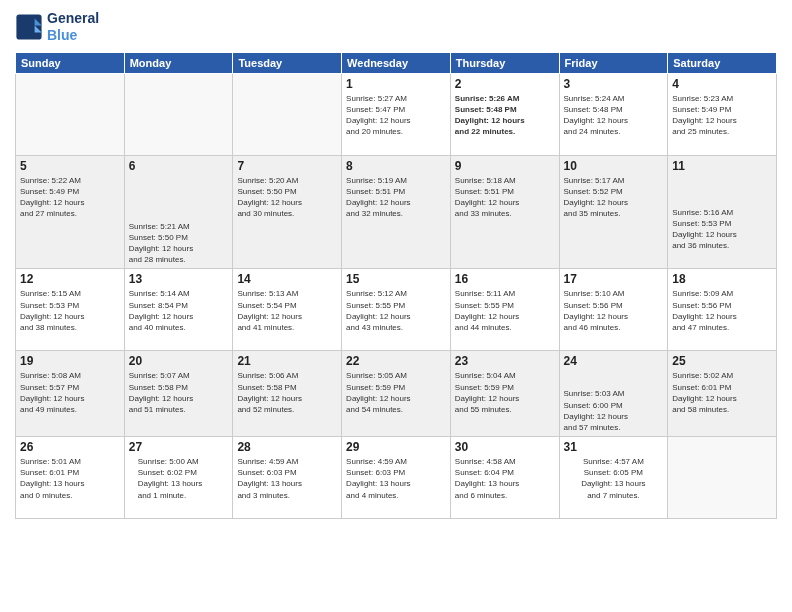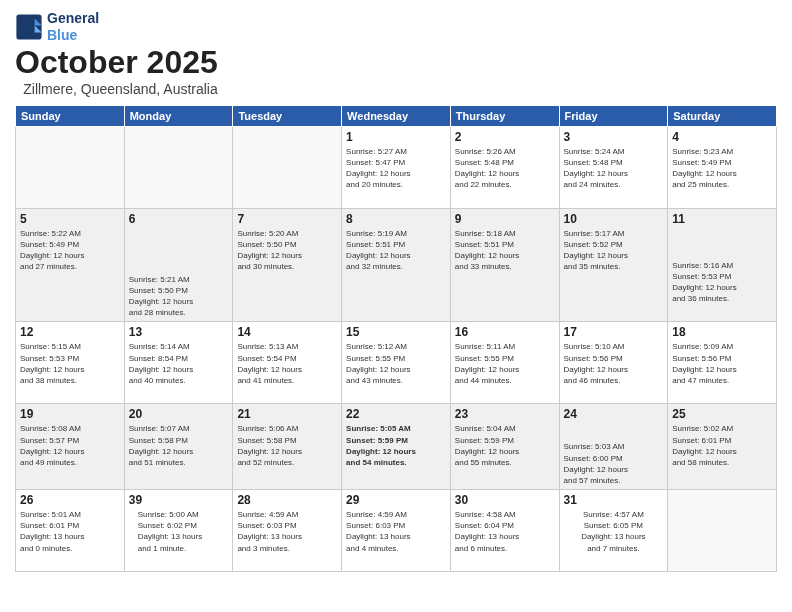--- a/index.html
+++ b/index.html
@@ -108,24 +108,20 @@
     <div class="logo">
       <svg class="logo-icon" viewBox="0 0 40 40">
         <rect x="2" y="2" width="36" height="36" rx="4" fill="#1a3a6b"></rect>
         <polygon points="28,8 38,18 28,18" fill="#4a90d9"></polygon>
         <polygon points="28,18 38,28 28,28" fill="#6ab0f0"></polygon>
       </svg>
       <div class="logo-text">
         <div>General</div>
         <div><span>Blue</span></div>
       </div>
-    </div>
-    <div class="title-block">
-      <div class="month-title">October 2025</div>
-      <div class="subtitle">Zillmere, Queensland, Australia</div>
     </div>
   </div>
 
   <table class="calendar">
     <thead>
       <tr>
         <th>Sunday</th>
         <th>Monday</th>
         <th>Tuesday</th>
         <th>Wednesday</th>
@@ -141,21 +137,21 @@
           <td class="empty"></td>
           <td>
             <span class="day-number">1</span>
             <div class="day-info" style="white-space: pre-line;">Sunrise: 5:27 AM
 Sunset: 5:47 PM
 Daylight: 12 hours
 and 20 minutes.</div>
           </td>
           <td>
             <span class="day-number">2</span>
-            <div class="day-info" style="white-space: pre-line;">Sunrise: 5:26 AM
+            <div class="day-info" style="white-space: pre-line; font-weight: bold;">Sunrise: 5:26 AM
 Sunset: 5:48 PM
 Daylight: 12 hours
 and 22 minutes.</div>
           </td>
           <td>
             <span class="day-number">3</span>
             <div class="day-info" style="white-space: pre-line;">Sunrise: 5:24 AM
 Sunset: 5:48 PM
 Daylight: 12 hours
 and 24 minutes.</div>
@@ -287,21 +283,21 @@
           </td>
           <td>
             <span class="day-number">21</span>
             <div class="day-info" style="white-space: pre-line;">Sunrise: 5:06 AM
 Sunset: 5:58 PM
 Daylight: 12 hours
 and 52 minutes.</div>
           </td>
           <td>
             <span class="day-number">22</span>
-            <div class="day-info" style="white-space: pre-line; font-weight: bold;">Sunrise: 5:05 AM
+            <div class="day-info" style="white-space: pre-line;">Sunrise: 5:05 AM
 Sunset: 5:59 PM
 Daylight: 12 hours
 and 54 minutes.</div>
           </td>
           <td>
             <span class="day-number">23</span>
             <div class="day-info" style="white-space: pre-line;">Sunrise: 5:04 AM
 Sunset: 5:59 PM
 Daylight: 12 hours
 and 55 minutes.</div>
@@ -323,21 +319,21 @@
         </tr>
         <tr class="row-white">
           <td>
             <span class="day-number">26</span>
             <div class="day-info" style="white-space: pre-line;">Sunrise: 5:01 AM
 Sunset: 6:01 PM
 Daylight: 13 hours
 and 0 minutes.</div>
           </td>
           <td>
-            <span class="day-number">39</span>
+            <span class="day-number">27</span>
             <div class="day-info" style="white-space: pre-line; margin-left: 9px;">Sunrise: 5:00 AM
 Sunset: 6:02 PM
 Daylight: 13 hours
 and 1 minute.</div>
           </td>
           <td>
             <span class="day-number">28</span>
             <div class="day-info" style="white-space: pre-line;">Sunrise: 4:59 AM
 Sunset: 6:03 PM
 Daylight: 13 hours

